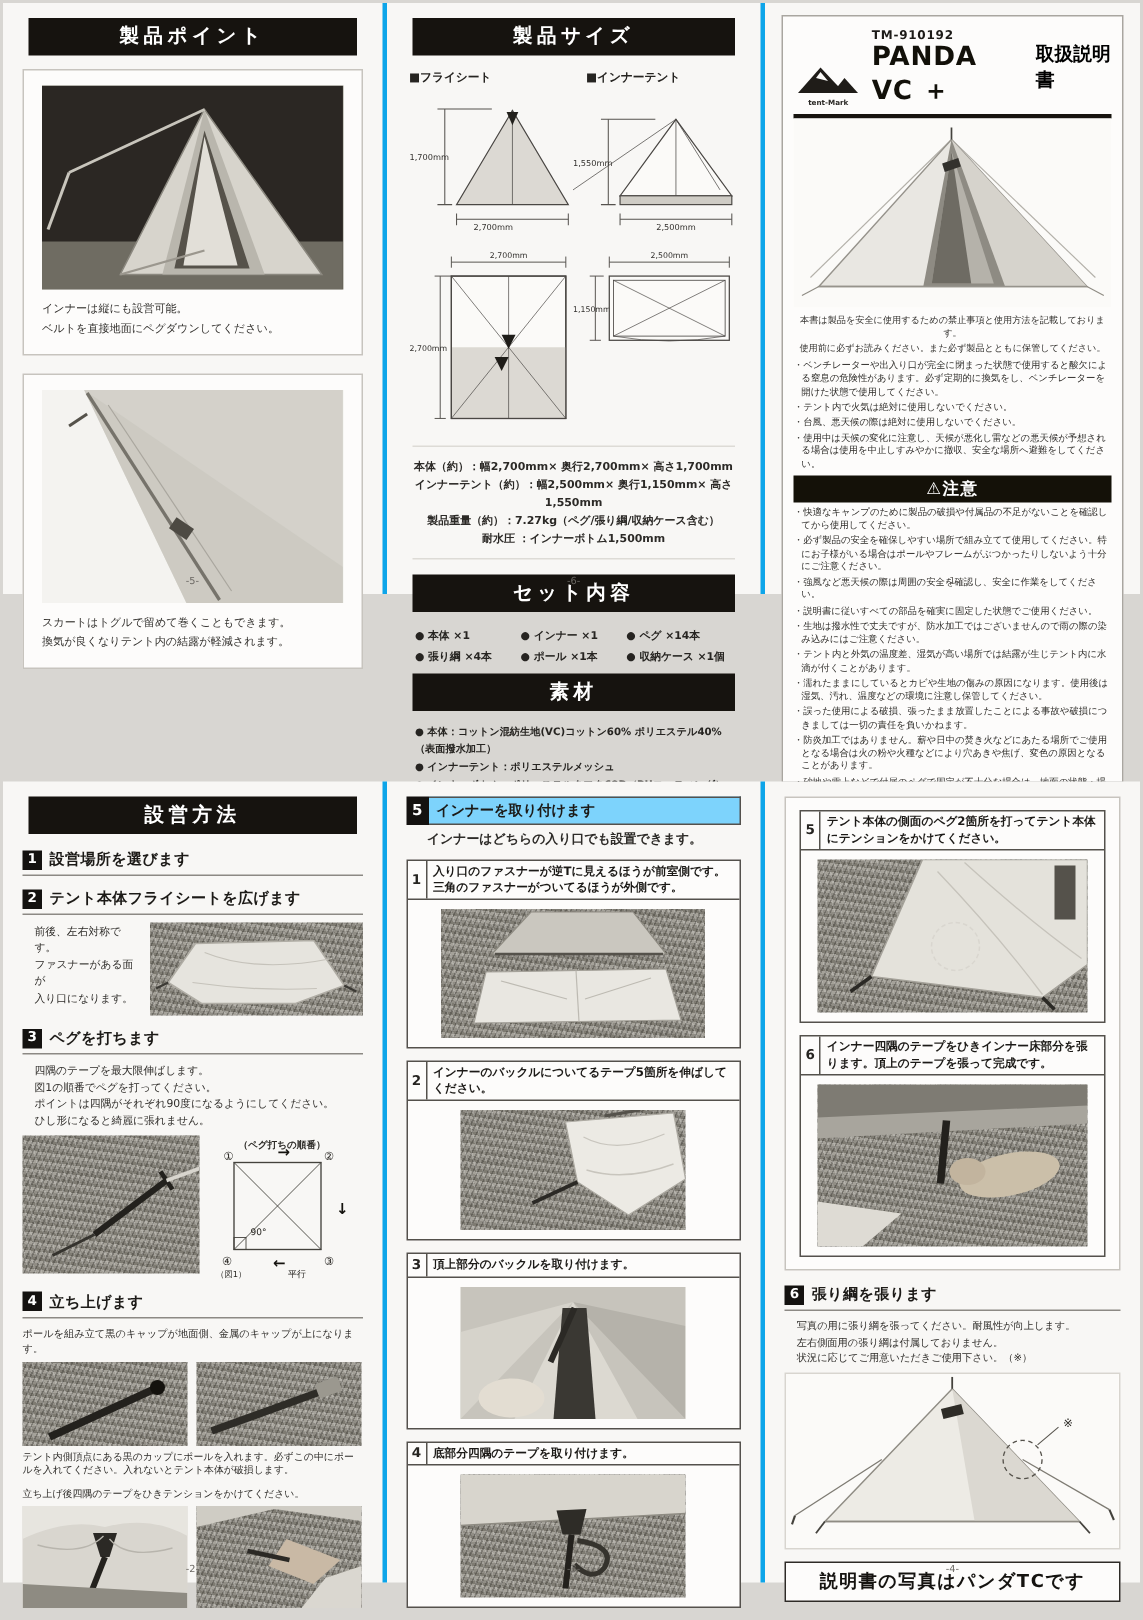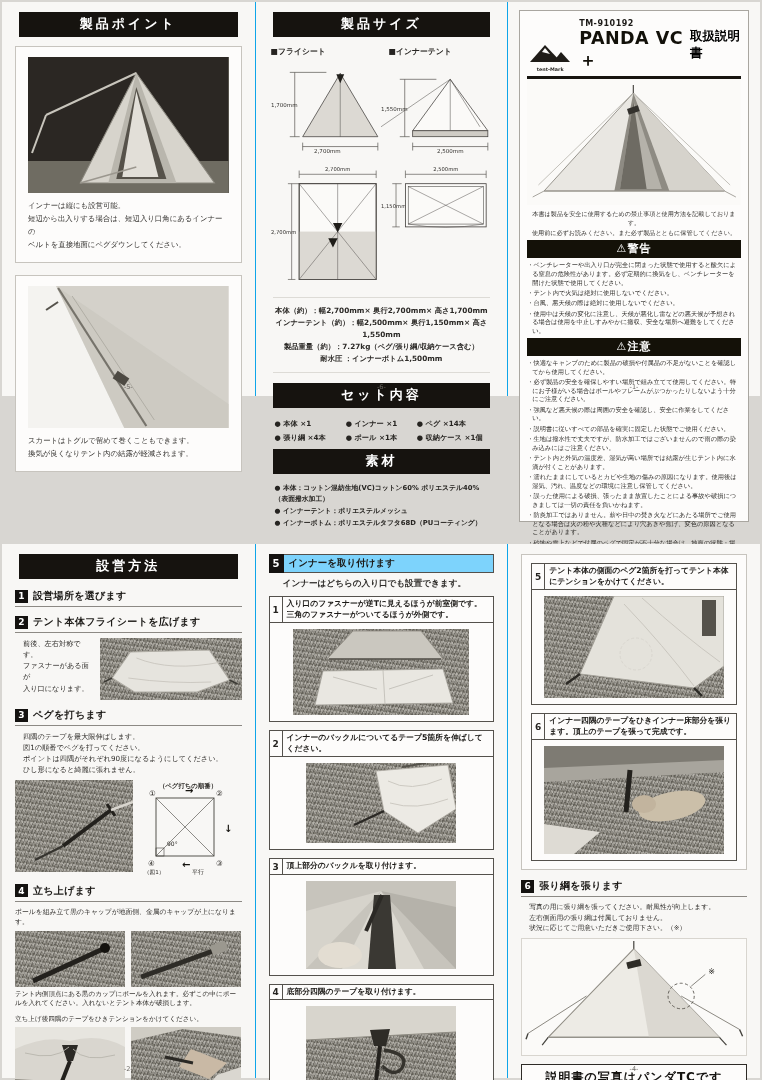--- a/index.html
+++ b/index.html
@@ -1,23 +1,23 @@
 <!DOCTYPE html>
 <html><head>
 <meta charset="utf-8">
 <style>
   * { margin:0; padding:0; box-sizing:border-box; }
   html,body { width:762px; height:1080px; }
   body { background:#d8d6d2; font-family:"DejaVu Sans","Liberation Sans",sans-serif; color:#262421; }
   .sheet { position:relative; width:762px; height:1080px; }
   .page { position:absolute; left:2px; width:758px; background:#f8f7f5; display:flex; }
   .page.top { top:2px; height:394px; }
-  .page.bottom { top:544px; height:534px; }
+  .page.bottom { top:521px; height:534px; }
   .col { width:252.6px; height:100%; position:relative; padding:8px 11px 18px; }
-  .col + .col { border-left:1px solid #0ea5e9; }
+  .col + .col { border-left:3px solid #0ea5e9; }
 
   .bar { background:#16130f; color:#fff; text-align:center; font-weight:bold; font-size:13px;
          letter-spacing:3px; padding:3px 0 4px; margin:2px 6px 9px; }
   .frame { border:1px solid #c7c4be; background:#fdfcfb; padding:10px 12px; margin:0 2px 12px; }
   .cap { font-size:7.4px; line-height:1.75; margin-top:7px; color:#33312e; }
   .pagenum { position:absolute; bottom:5px; left:0; right:0; text-align:center; font-size:6.5px; color:#6a6762; }
 
   .ph { position:relative; overflow:hidden; background:#989589; }
   .ph svg { position:absolute; inset:0; width:100%; height:100%; }
   .grass { background:
@@ -114,21 +114,20 @@
             <polygon points="108,16 148,126 80,126" fill="#b9b6ad"></polygon>
             <polygon points="108,30 138,122 88,122" fill="#56524a"></polygon>
             <polygon points="108,34 130,120 94,120" fill="#e2dfd8"></polygon>
             <line x1="108" y1="16" x2="18" y2="58" stroke="#c8c5bc" stroke-width="2"></line>
             <line x1="18" y1="58" x2="4" y2="96" stroke="#c8c5bc" stroke-width="2"></line>
             <line x1="52" y1="126" x2="108" y2="110" stroke="#9b978e" stroke-width="1.5"></line>
           </svg>
         </div>
         <div class="cap">
           <div>インナーは縦にも設営可能。</div>
-          <div>短辺から出入りする場合は、短辺入り口角にあるインナーの</div>
           <div>ベルトを直接地面にペグダウンしてください。</div>
         </div>
       </div>
 
       <div class="frame">
         <div class="ph" style="height:142px;background:#f2f1ee">
           <svg viewBox="0 0 200 142" preserveAspectRatio="none">
             <rect width="200" height="142" fill="#f4f3f0"></rect>
             <polygon points="28,0 200,0 200,142 96,142" fill="#d4d1ca"></polygon>
             <polygon points="28,0 200,118 200,142 96,142" fill="#c7c4bc" opacity=".55"></polygon>
@@ -299,21 +298,20 @@
             <line x1="208" y1="112" x2="220" y2="118" stroke="#8e8b83" stroke-width=".8"></line>
             <line x1="18" y1="112" x2="208" y2="112" stroke="#96938c" stroke-width="1"></line>
           </svg>
         </div>
 
         <div class="intro">
           <div>本書は製品を安全に使用するための禁止事項と使用方法を記載しております。</div>
           <div>使用前に必ずお読みください。また必ず製品とともに保管してください。</div>
         </div>
 
-        <div class="cbar">⚠警告</div>
         <div>
           <div class="bl">・ベンチレーターや出入り口が完全に閉まった状態で使用すると酸欠による窒息の危険性があります。必ず定期的に換気をし、ベンチレーターを開けた状態で使用してください。</div>
           <div class="bl">・テント内で火気は絶対に使用しないでください。</div>
           <div class="bl">・台風、悪天候の際は絶対に使用しないでください。</div>
           <div class="bl">・使用中は天候の変化に注意し、天候が悪化し雷などの悪天候が予想される場合は使用を中止しすみやかに撤収、安全な場所へ避難をしてください。</div>
         </div>
 
         <div class="cbar">⚠注意</div>
         <div>
           <div class="bl">・快適なキャンプのために製品の破損や付属品の不足がないことを確認してから使用してください。</div>

